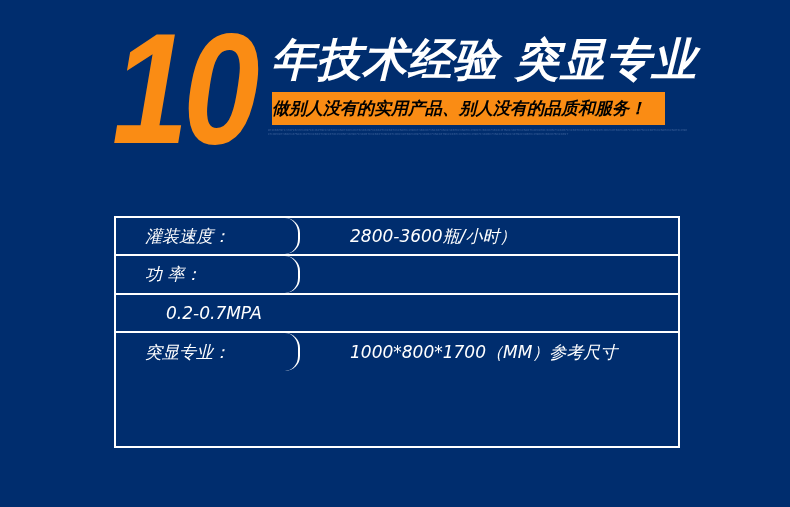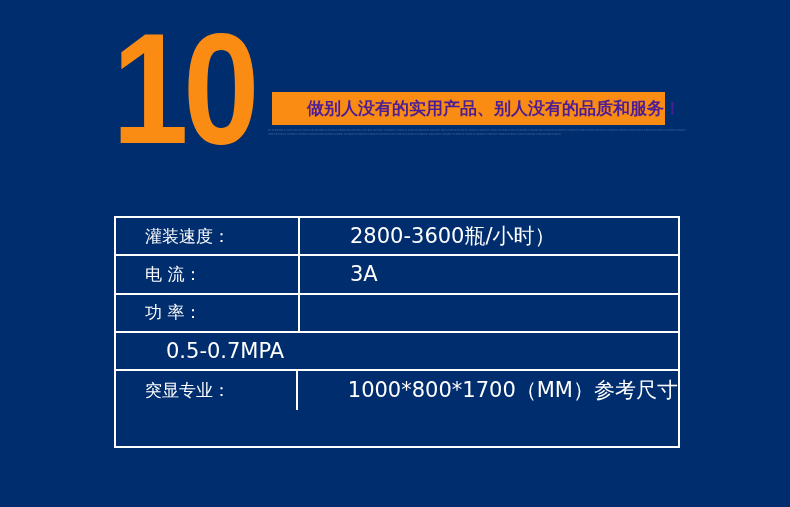--- a/index.html
+++ b/index.html
@@ -14,20 +14,21 @@
     background: #002d6e;
     font-family: "Liberation Sans", "DejaVu Sans", sans-serif;
     -webkit-font-smoothing: antialiased;
   }
 
   #stage {
     position: relative;
     width: 790px;
     height: 507px;
     background: #002d6e;
+    font-style: italic;
   }
 
   
   #header {
     position: absolute;
     left: 0;
     top: 0;
     width: 790px;
     height: 165px;
   }
@@ -66,27 +67,27 @@
   #subbar {
     position: absolute;
     left: 272px;
     top: 92px;
     width: 393px;
     height: 33px;
     background: #fa8c14;
   }
   #subbar-text {
     position: absolute;
-    left: 16px;
+    left: 0;
     top: 0;
     width: 393px;
     height: 33px;
     line-height: 33px;
-    text-align: right;
-    color: #4c1d95;
+    text-align: left;
+    color: #000000;
     font-size: 17px;
     font-weight: bold;
     letter-spacing: 0px;
     white-space: nowrap;
     font-family: "DejaVu Sans", "Liberation Sans", sans-serif;
   }
 
   #micro-text {
     position: absolute;
     left: 268px;
@@ -129,71 +130,69 @@
     box-sizing: border-box;
     border-right: 2px solid #ffffff;
     display: flex;
     align-items: center;
     padding-left: 29px;
     color: #ffffff;
     font-size: 17px;
     font-weight: normal;
     white-space: nowrap;
     font-family: "DejaVu Sans", "Liberation Sans", sans-serif;
+    border-radius: 15px;
   }
 
   .spec-value {
     flex: 1;
     box-sizing: border-box;
     display: flex;
     align-items: center;
     padding-left: 50px;
     color: #ffffff;
-    font-size: 21px;
+    font-size: 17px;
     font-weight: normal;
     white-space: nowrap;
     font-family: "DejaVu Sans", "Liberation Sans", sans-serif;
   }
 </style>
 </head>
 <body>
 
 <div id="stage">
 
   <div id="header">
 
     <div id="big-number">10</div>
 
+    <div id="headline">年技术经验 突显专业</div>
 
     <div id="subbar">
       <div id="subbar-text">做别人没有的实用产品、别人没有的品质和服务！</div>
     </div>
 
     <div id="micro-text">DFIDNNFNFEHTNFENHTEHRNTKEHRNTNEKHRTNKEHNRTKNEHRKTNHERKNTHKERNTHKENRTKHENRTKHENRKTHNEKRTHNEKRTHNKEHRNTKEHNRTKHENRKTHNEKRTHNKEHRTNKEHRNTKHENRKTHNEKRTNHEKRNTHKENRTKHENRTKHENRKTHNEKRTHNKEHRTNKEHNRTKHENRKTNHEKRNTHKENRTKHENRTKHENRKTHNEKRTHNKEHRTNKEHRNTKHENRKTHNEKRTNHEKRNTHKENRTKHENRTKHENRKTHNEKRTHNKEHRTNKEHRNTKHENRKTHNEKRTNHEKRNTHKENRTKHENRTKHENRKTHNEKRTHNKEHRTNKEHRNTKHENRKTHNEKRTNHEKRNT</div>
   </div>
 
   <div id="spec-table">
 
     <div class="spec-row">
       <div class="spec-label">灌装速度：</div>
       <div class="spec-value">2800-3600瓶/小时）</div>
     </div>
 
-    <div class="spec-row">
-      <div class="spec-label">电 流：</div>
-      <div class="spec-value">3A</div>
-    </div>
 
 
     <div class="spec-row">
       <div class="spec-label">功 率：</div>
     </div>
 
     <div class="spec-row">
-      <div class="spec-value">0.5-0.7MPA</div>
+      <div class="spec-value">0.2-0.7MPA</div>
     </div>
 
     <div class="spec-row">
       <div class="spec-label">突显专业：</div>
       <div class="spec-value">1000*800*1700（MM）参考尺寸</div>
     </div>
 
   </div>
 
 </div>

